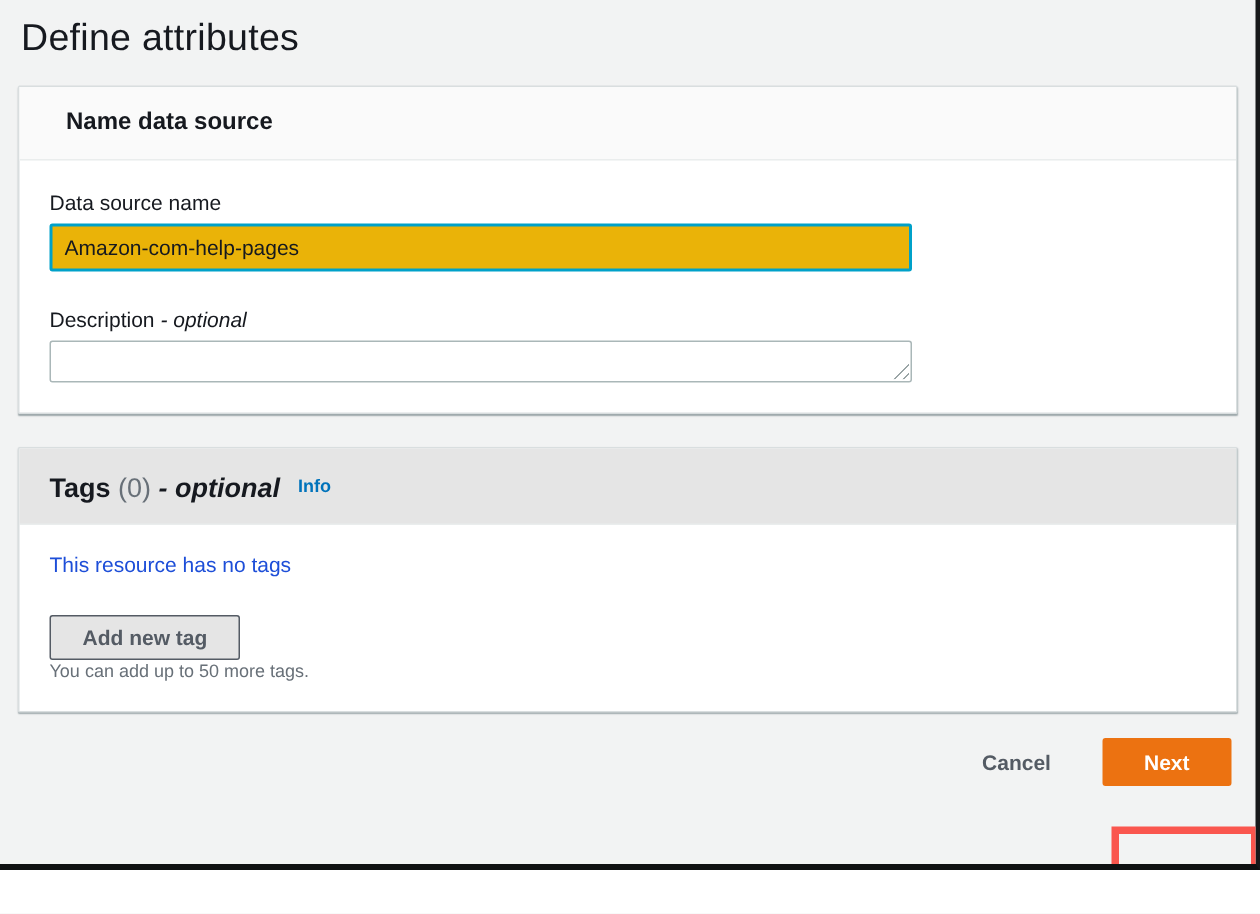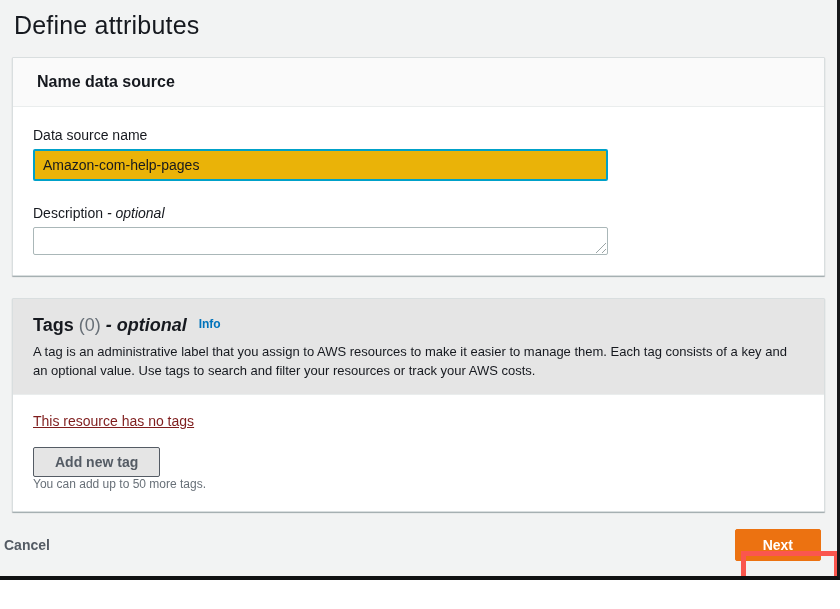--- a/index.html
+++ b/index.html
@@ -30,21 +30,21 @@
     margin: 0 12px;
     background: #ffffff;
     border: 1px solid #d9dedf;
     box-shadow: 0 1px 1px 0 rgba(0,28,36,0.35);
     border-radius: 1px;
   }
 
   .card-header {
     background: #fafafa;
     border-bottom: 1px solid #eaeded;
-    padding: 15px 24px;
+    padding: 15px 31px;
   }
   .card-header-title {
     font-size: 16px;
     font-weight: 700;
     color: #16191f;
   }
 
   .card-body { padding: 20px; }
 
   .field-label {
@@ -122,43 +122,42 @@
     margin-top: 7px;
     font-size: 13px;
     line-height: 1.45;
     color: #16191f;
     max-width: 795px;
   }
 
   .tags-body { padding: 18px 20px 20px 20px; }
   .empty-text {
     font-size: 14px;
-    color: #7f1d1d;
-    margin-bottom: 18px;
-    text-decoration: underline;
+    color: #1d4ed8;
+    margin-bottom: 26px;
   }
   .add-tag-btn {
     background: #e5e5e5;
     border: 1px solid #545b64;
     border-radius: 2px;
     color: #545b64;
     font-family: "Liberation Sans", sans-serif;
     font-size: 14px;
     font-weight: 700;
     padding: 6px 21px;
     cursor: pointer;
   }
   .limit-text {
     font-size: 12px;
     color: #687078;
   }
 
   .footer {
     display: flex;
-    justify-content: space-between;
+    justify-content: flex-end;
     align-items: center;
     margin-top: 17px;
     padding-right: 16px;
   }
   .cancel-btn {
     background: none;
     border: none;
     font-family: "Liberation Sans", sans-serif;
     font-size: 14px;
     font-weight: 700;
@@ -218,21 +217,20 @@
       </div>
 
     </div>
   </section>
 
   <section class="card tags-card">
     <div class="tags-header">
       <div class="tags-title-row">
         <span class="tags-title">Tags</span><span class="tags-count"> (0) </span><span class="tags-optional">- optional</span><a class="info-link">Info</a>
       </div>
-      <div class="tags-description">A tag is an administrative label that you assign to AWS resources to make it easier to manage them. Each tag consists of a key and an optional value. Use tags to search and filter your resources or track your AWS costs.</div>
     </div>
     <div class="tags-body">
       <div class="empty-text">This resource has no tags</div>
       <button class="add-tag-btn">Add new tag</button>
       <div class="limit-text">You can add up to 50 more tags.</div>
     </div>
   </section>
 
   <div class="footer">
     <button class="cancel-btn">Cancel</button>

